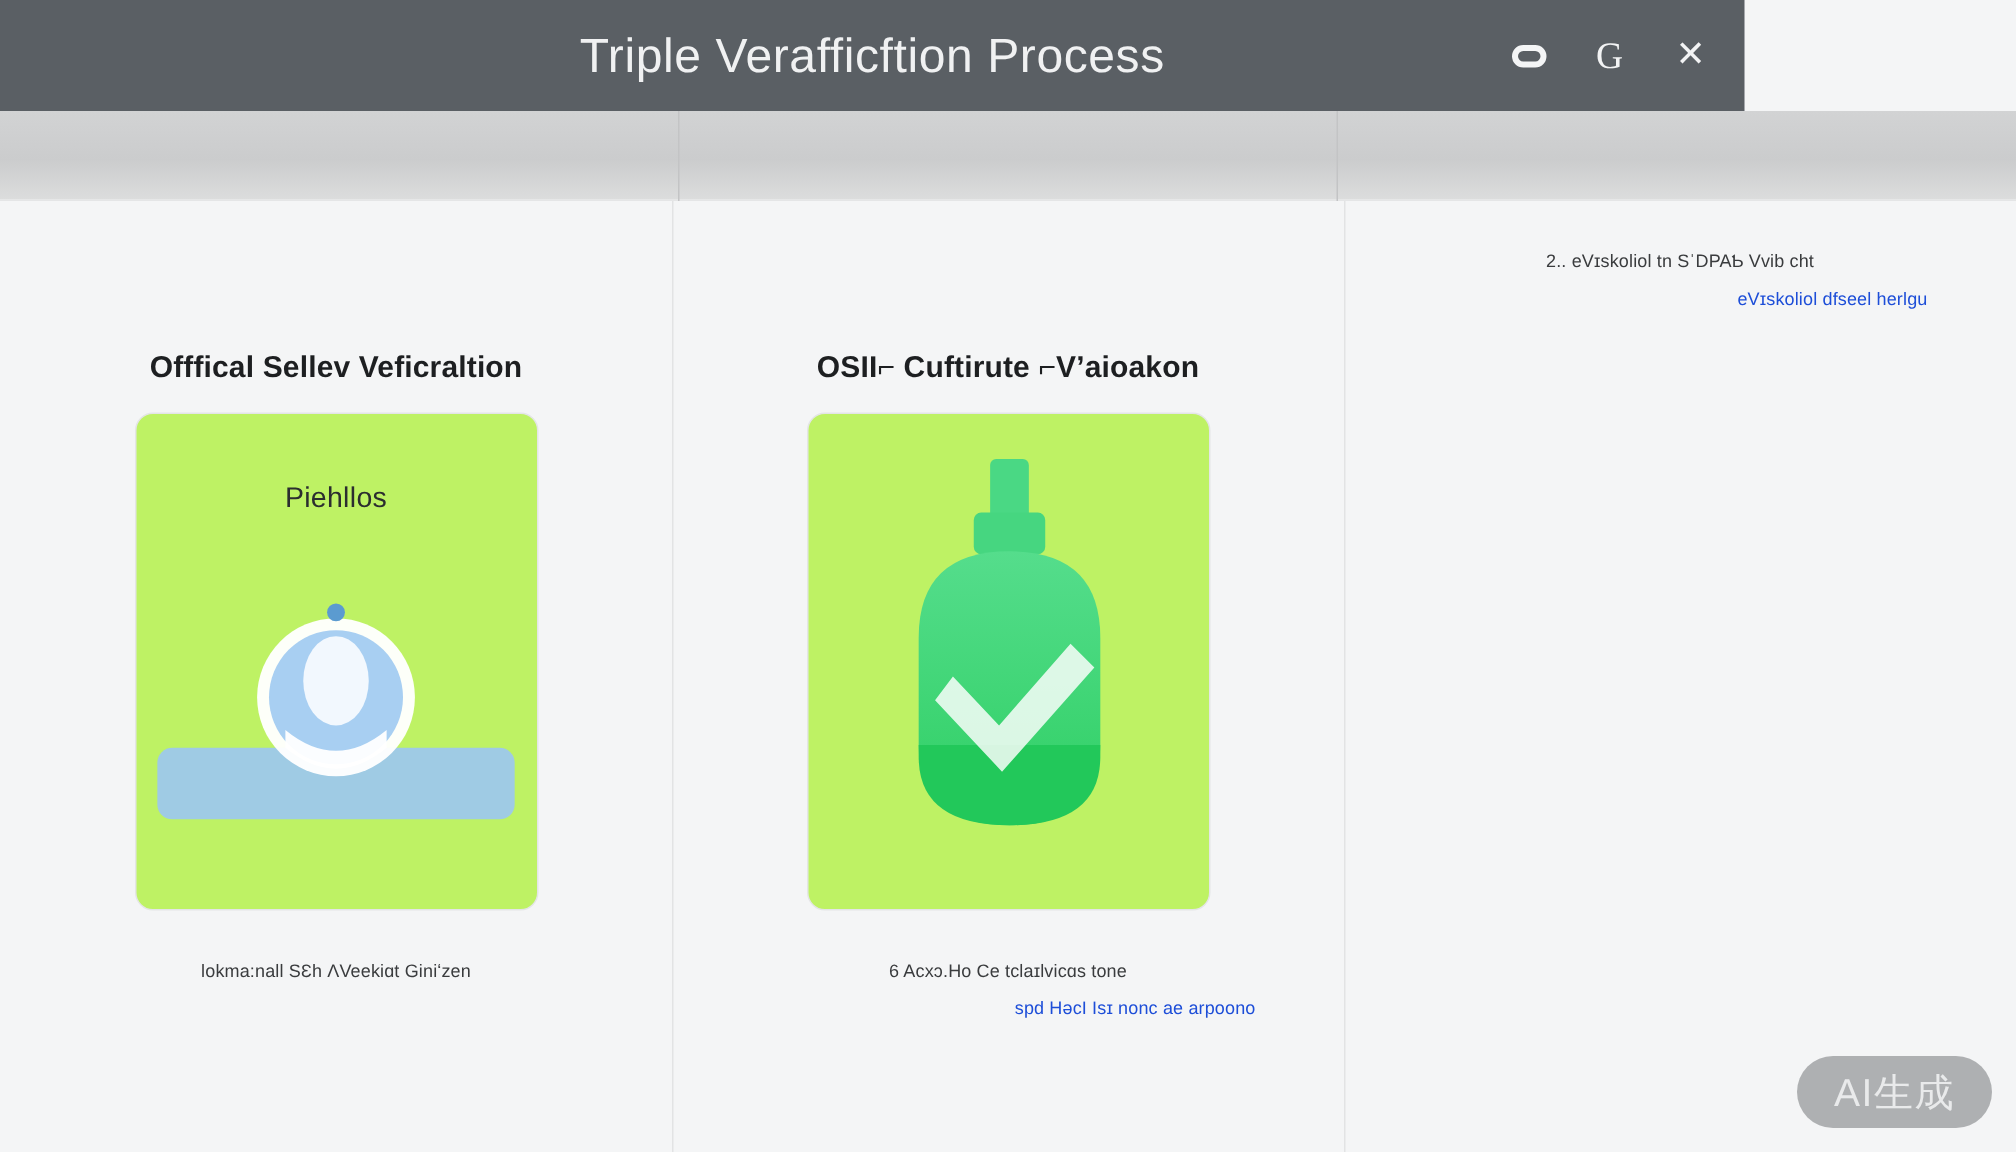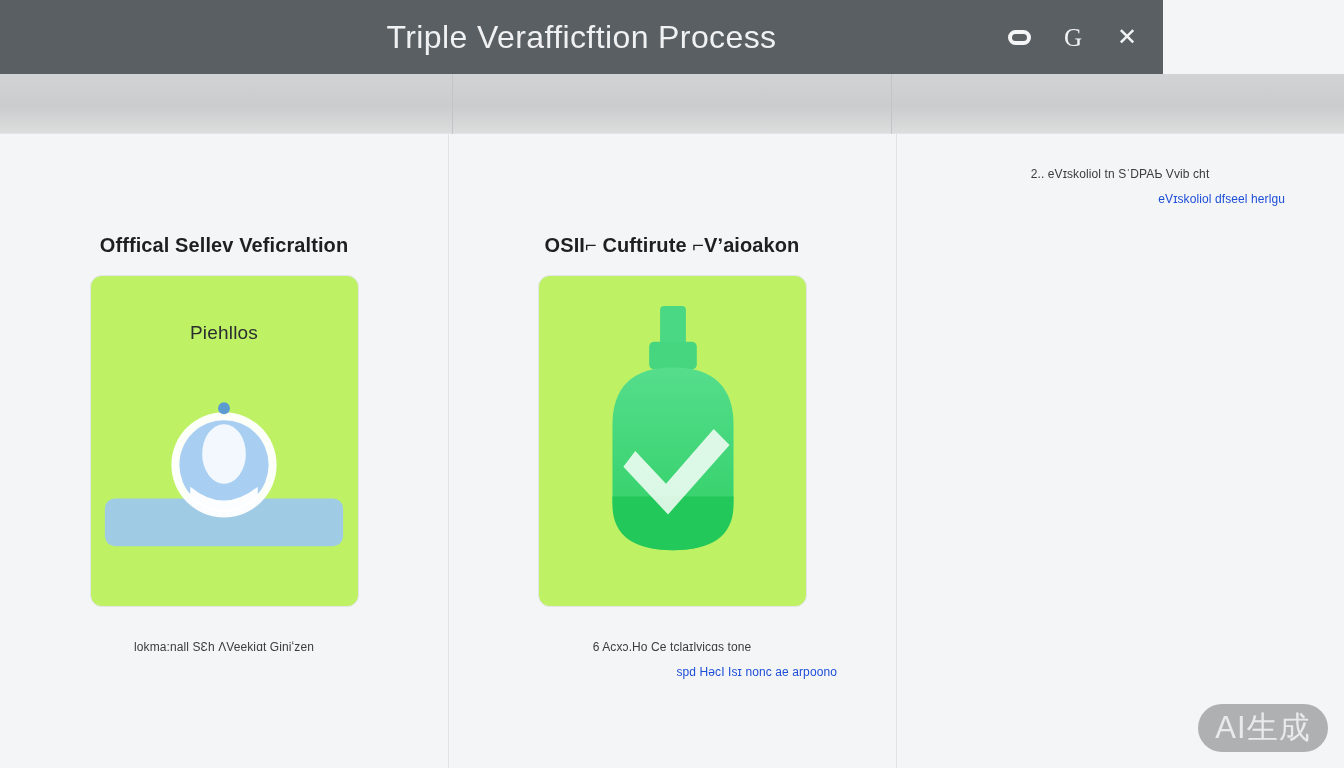--- a/index.html
+++ b/index.html
@@ -162,21 +162,21 @@
   .watermark {
     position: absolute;
     right: 16px; bottom: 16px;
     width: 130px; height: 48px;
     border-radius: 24px;
     background: #aeb0b2;
     display: flex;
     align-items: center;
     justify-content: center;
     color: #e9eaeb;
-    font-size: 31px;
+    font-size: 26px;
     letter-spacing: 1px;
   }
 </style>
 </head>
 <body>
 
 <div id="app">
 
   <div class="titlebar">
     <div class="titlebar-title">Triple Verafficftion Process</div>

